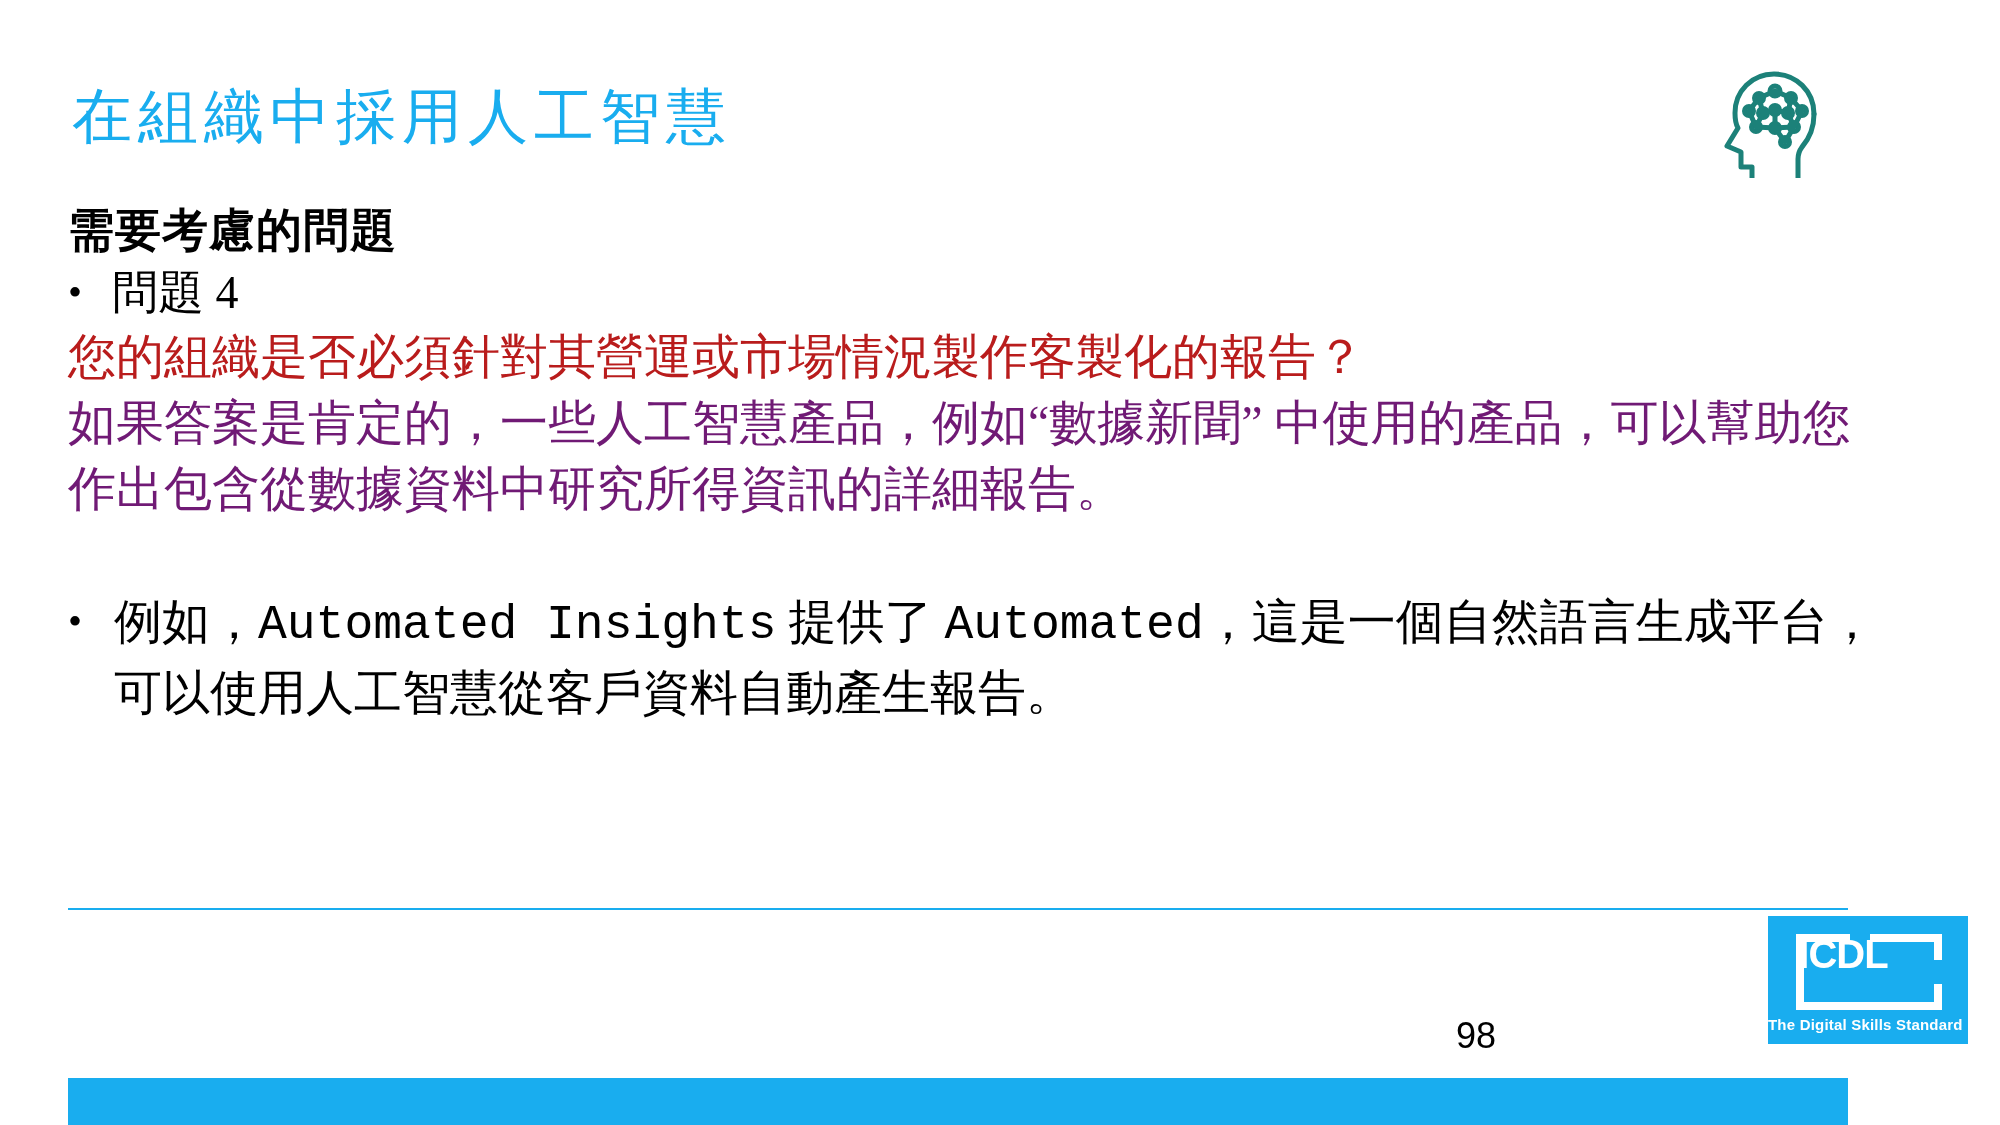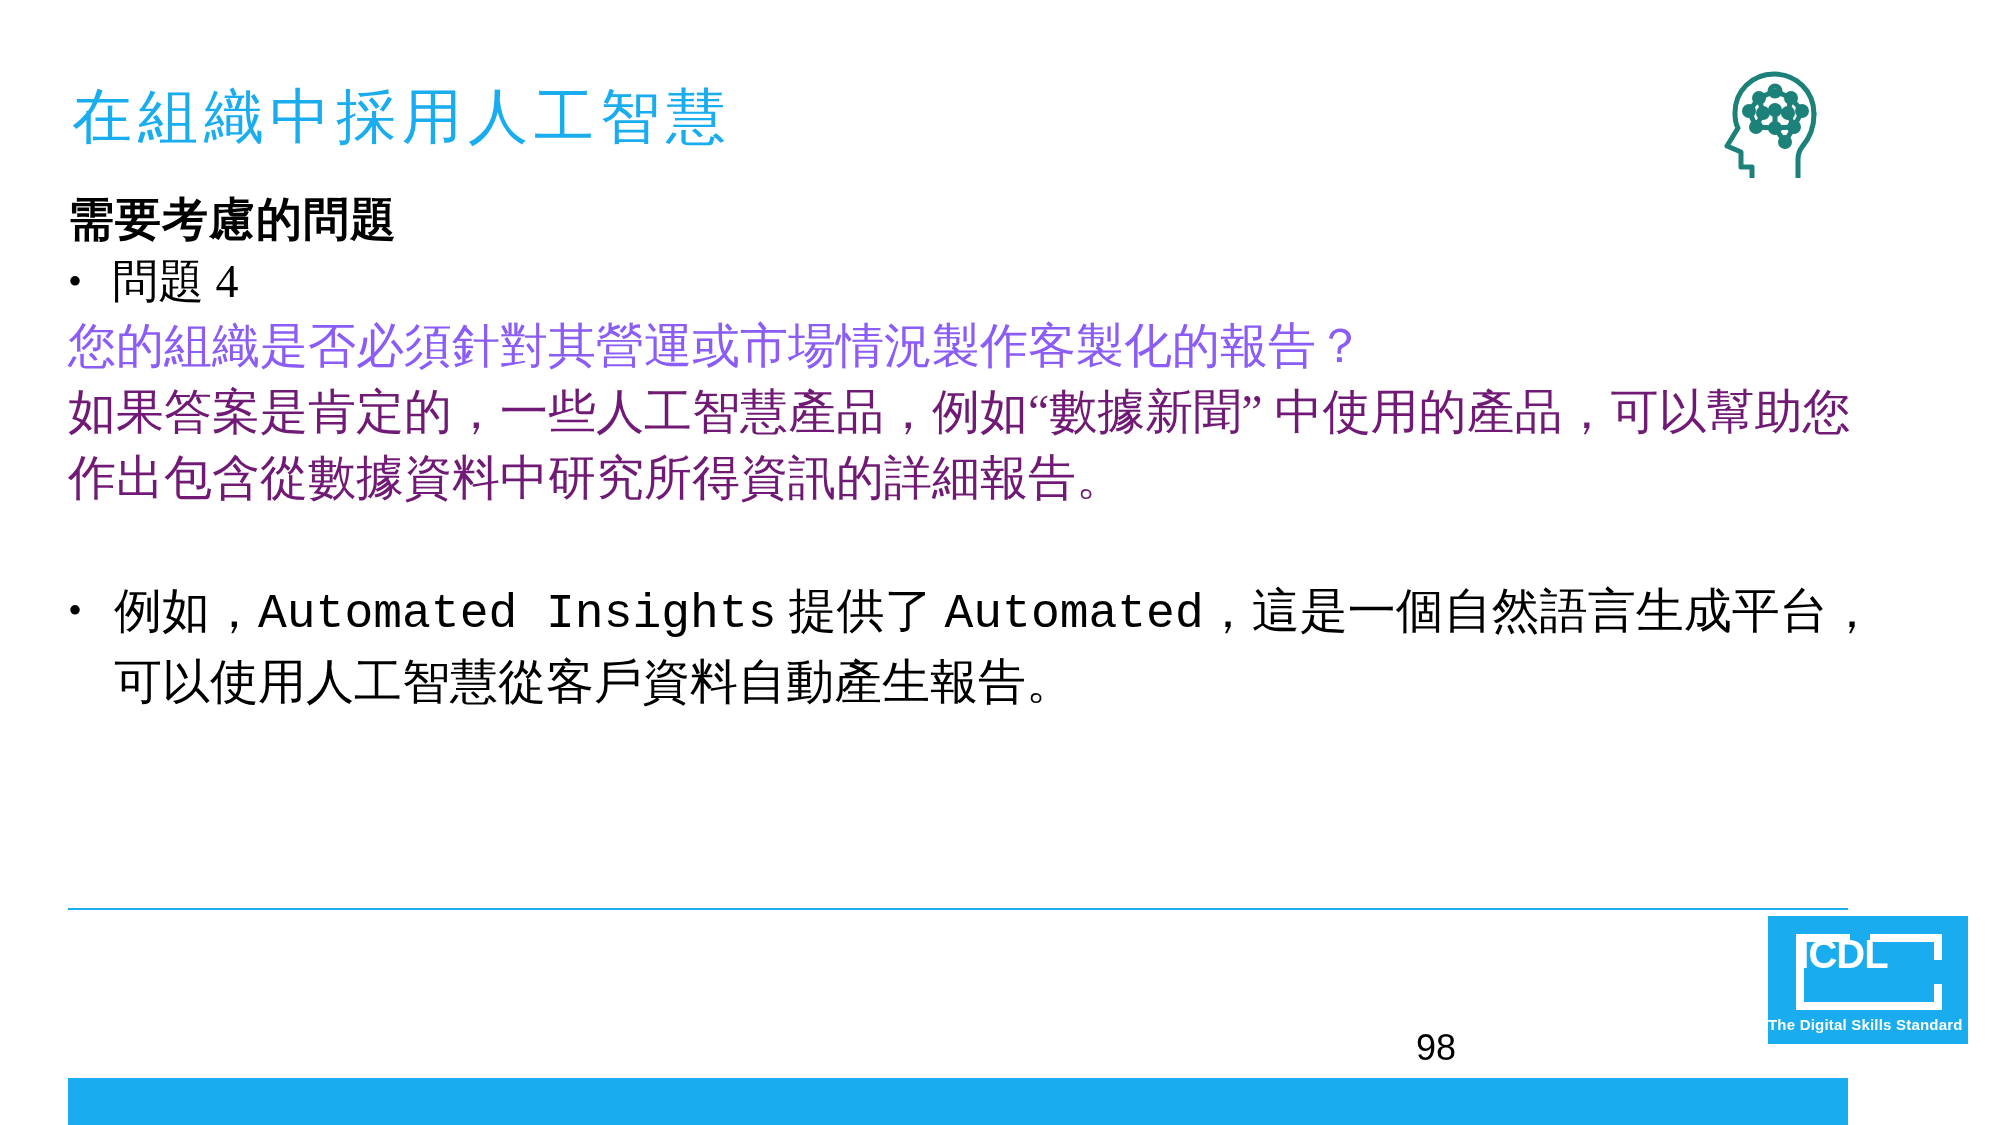--- a/index.html
+++ b/index.html
@@ -37,21 +37,21 @@
     left: 1718px;
     top: 66px;
     width: 120px;
     height: 112px;
   }
 
   
   #body-area {
     position: absolute;
     left: 68px;
-    top: 189px;
+    top: 200px;
     width: 1840px;
   }
   .heading-bold {
     font-size: 46px;
     line-height: 62px;
     font-weight: bold;
     color: #000000;
     letter-spacing: 1px;
   }
   .bullet-line {
@@ -67,21 +67,21 @@
     font-size: 40px;
     line-height: 62px;
     text-align: left;
   }
   .bullet-text {
     flex: 1 1 auto;
   }
   .para {
     font-size: 48px;
     line-height: 66px;
-    color: #8b5cf6;
+    color: #b91c1c;
   }
   .para-wrap {
     font-size: 48px;
     line-height: 66px;
     color: #701a75;
     width: 1800px;
   }
   .spacer-gap {
     height: 66px;
   }
@@ -113,25 +113,24 @@
     height: 2px;
     background: #19ADEF;
   }
 
   
   #page-number {
     position: absolute;
     left: 1416px;
     top: 1015px;
     width: 120px;
-    text-align: left;
+    text-align: center;
     font-family: "Liberation Sans", "DejaVu Sans", sans-serif;
     font-size: 36px;
     color: #000000;
-    margin-top: 12px;
   }
 
   
   #footer-bar {
     position: absolute;
     left: 68px;
     top: 1078px;
     width: 1780px;
     height: 47px;
     background: #19ADEF;

